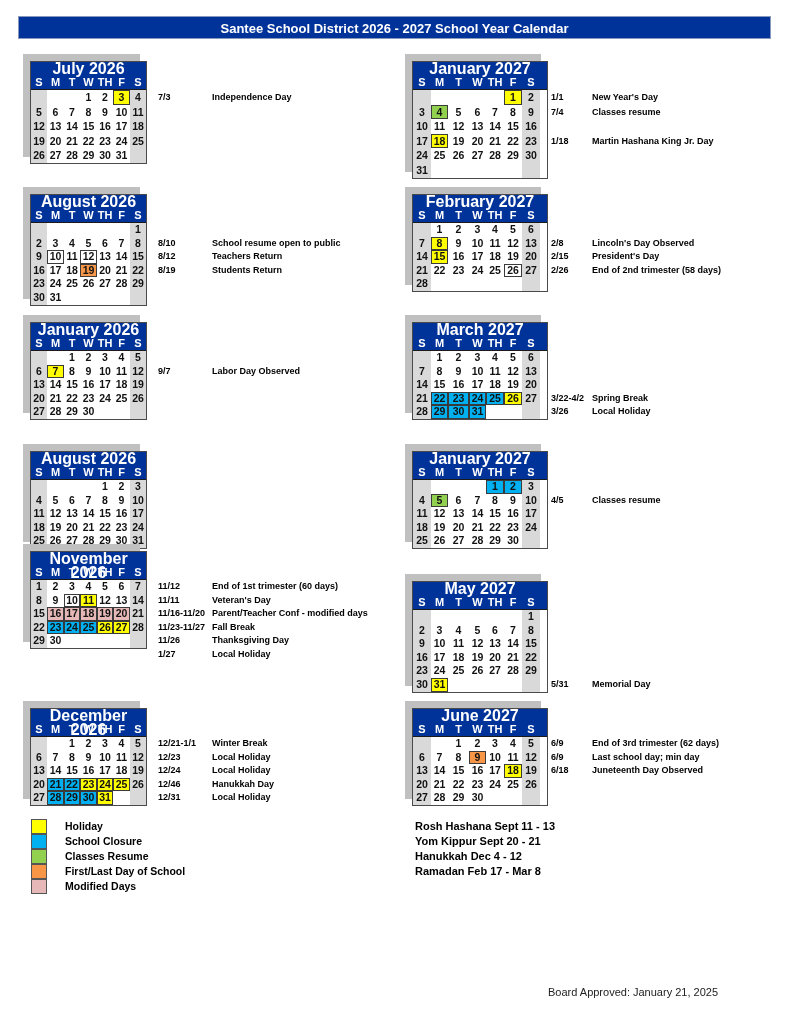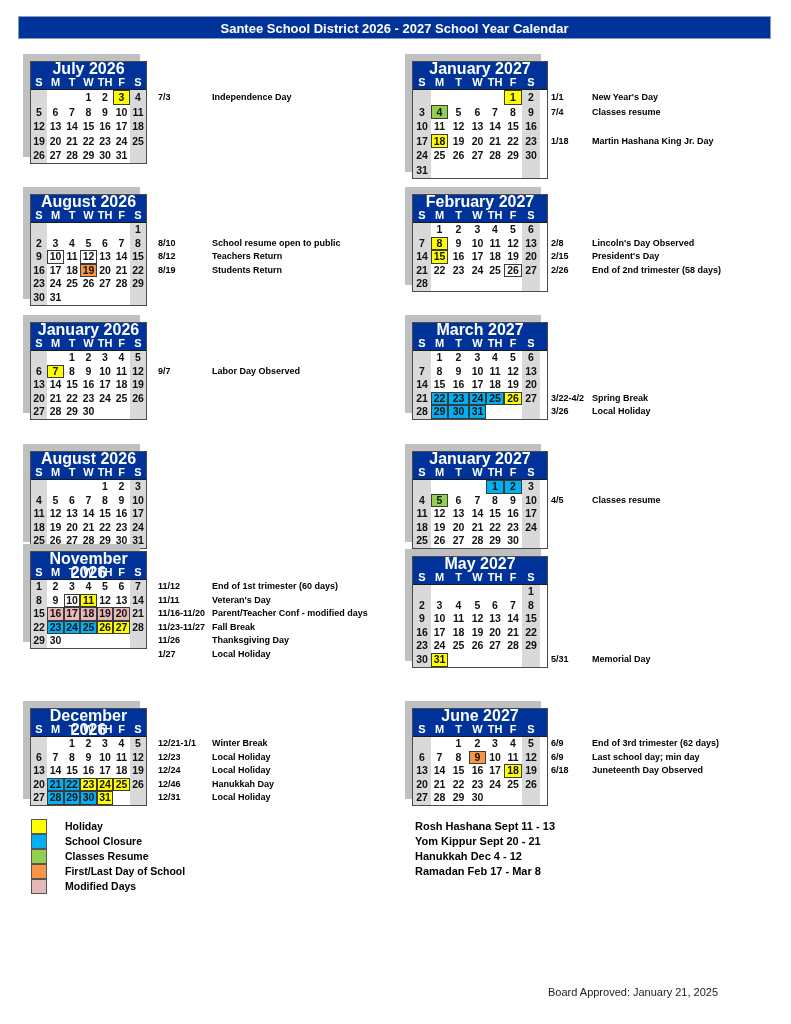--- a/index.html
+++ b/index.html
@@ -717,21 +717,21 @@
         </div>
     </div>
     </div>
   <div class="events">
       <div class="ev-row" style="top:calc(29px + var(--rh) * 1)">
         <span class="ev-date">4/5</span>
         <span class="ev-label">Classes resume</span>
       </div>
     </div>
 </div>
-<div class="slot right" style="top:556px">
+<div class="slot right" style="top:581px">
   <div class="frame">
       <div class="shadow"></div>
     <div class="box">
       <div class="mtitle">May 2027</div>
       <div class="dow">
           <div class="dh">S</div>
           <div class="dh">M</div>
           <div class="dh">T</div>
           <div class="dh">W</div>
           <div class="dh">TH</div>

